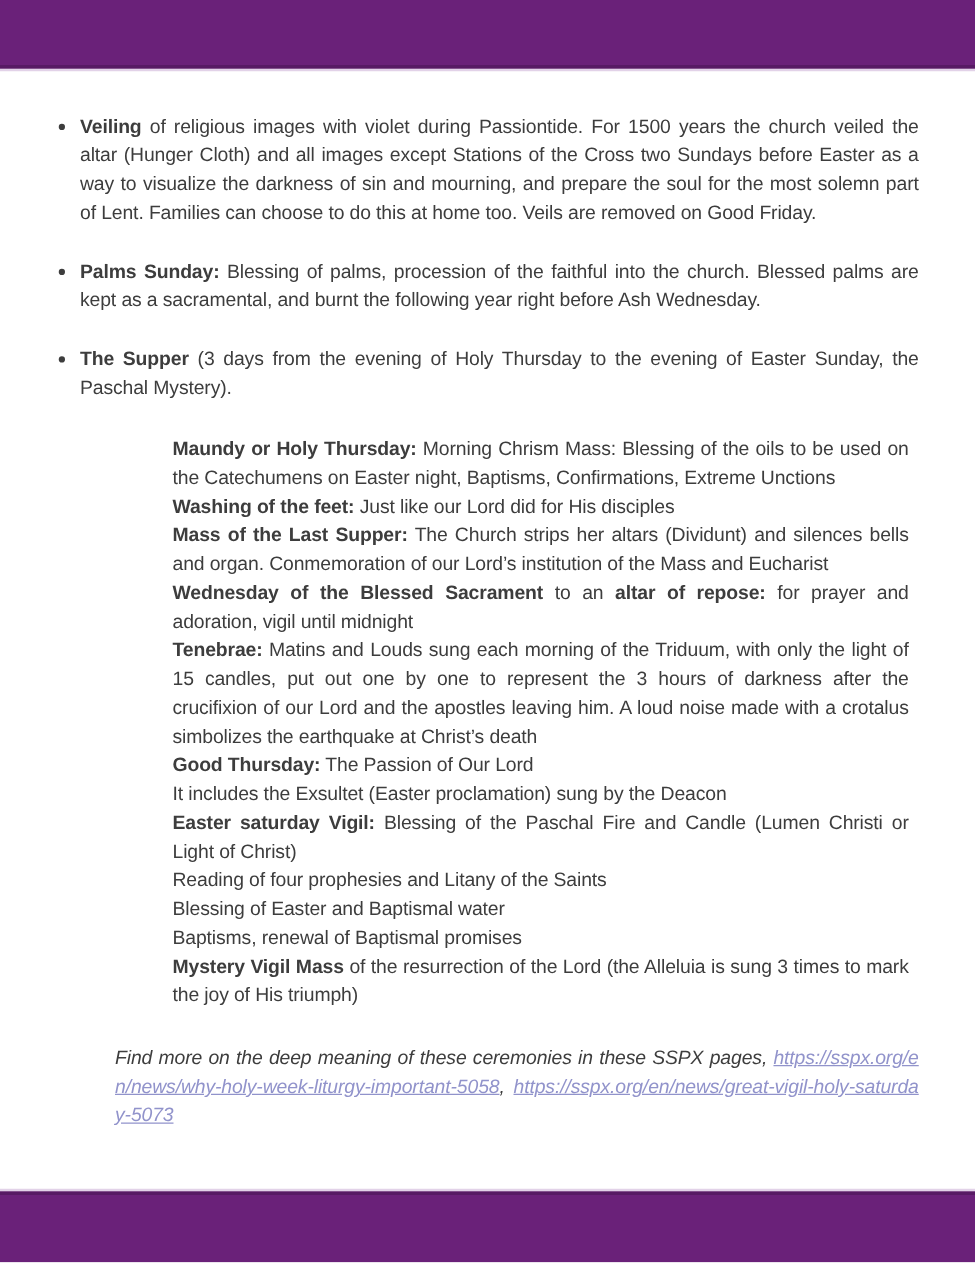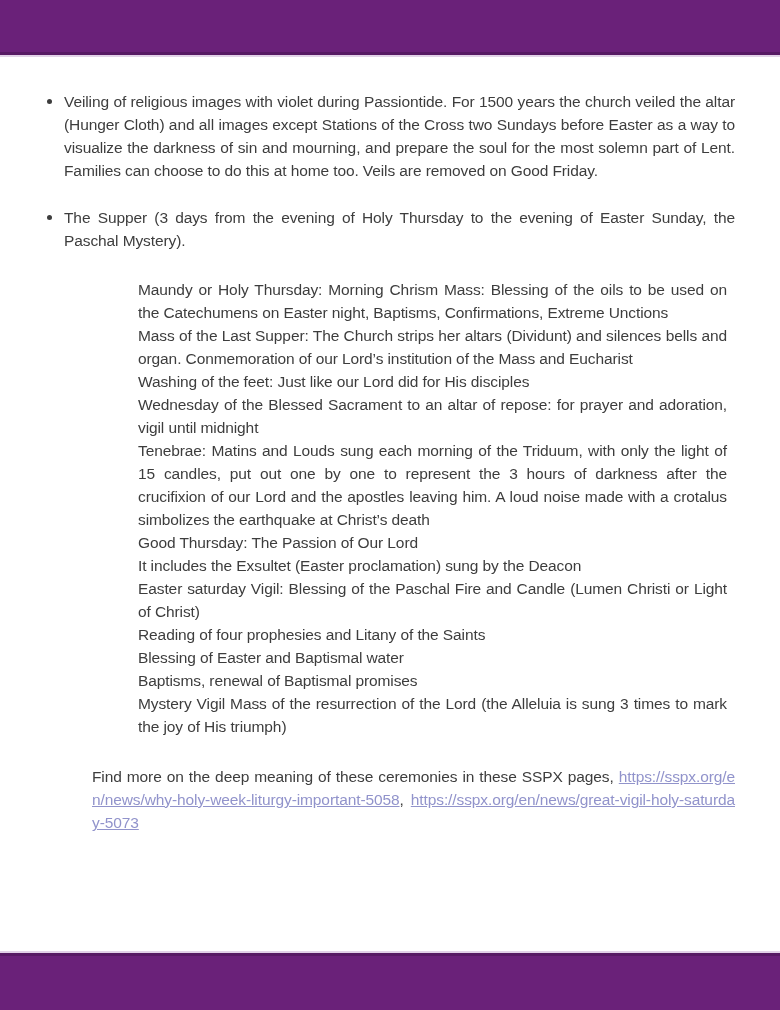--- a/index.html
+++ b/index.html
@@ -44,51 +44,52 @@
     text-align: justify;
     color: var(--text, #3d3d3d);
   }
   .bullet-list { list-style: none; }
   .bullet-item { position: relative; margin-bottom: 24px; }
   .bullet-item .dot {
     position: absolute; left: -17px; top: 9px;
     width: 5px; height: 5px; border-radius: 50%;
     background: var(--text, #3d3d3d);
   }
-  strong { font-weight: normal; margin-top: 22px; }
+  strong { font-weight: bold; margin-top: 22px; }
 
   .indent-block { margin: 26px 8px 0 74px; }
   .indent-block p { text-align: justify; }
 
-  .footer-note { margin: 27px 0 0 28px; text-align: justify; }
+  .footer-note { margin: 27px 0 0 28px; text-align: justify; font-style: italic; }
   .footer-note a {
     color: var(--link, #9193cb);
     text-decoration: underline;
     word-break: break-all;
   }
 </style>
 </head>
 <body>
 
 <div class="page">
 
   <div class="banner banner-top">
     <div class="edge"></div>
     <div class="trim"></div>
   </div>
 
   <div class="content">
     <ul class="bullet-list" id="bullet-list">
         <li class="bullet-item"><span class="dot"></span><strong>Veiling</strong><span> of religious images with violet during Passiontide. For 1500 years the church veiled the altar (Hunger Cloth) and all images except Stations of the Cross two Sundays before Easter as a way to visualize the darkness of sin and mourning, and prepare the soul for the most solemn part of Lent. Families can choose to do this at home too. Veils are removed on Good Friday.</span></li>
+        <li class="bullet-item"><span class="dot"></span><strong>Palms Sunday:</strong><span> Blessing of palms, procession of the faithful into the church. Blessed palms are kept as a sacramental, and burnt the following year right before Ash Wednesday.</span></li>
         <li class="bullet-item"><span class="dot"></span><strong>The Supper</strong><span> (3 days from the evening of Holy Thursday to the evening of Easter Sunday, the Paschal Mystery).</span></li>
       </ul>
     <div class="indent-block" id="indent-block">
         <p><strong>Maundy or Holy Thursday:</strong><span> Morning Chrism Mass: Blessing of the oils to be used on the Catechumens on Easter night, Baptisms, Confirmations, Extreme Unctions</span></p>
+        <p><strong>Washing of the feet:</strong><span> Just like our Lord did for His disciples</span></p>
         <p><strong>Mass of the Last Supper:</strong><span> The Church strips her altars (Dividunt) and silences bells and organ. Conmemoration of our Lord’s institution of the Mass and Eucharist</span></p>
-        <p><strong>Washing of the feet:</strong><span> Just like our Lord did for His disciples</span></p>
         <p><strong>Wednesday of the Blessed Sacrament</strong><span> to an </span><strong>altar of repose:</strong><span> for prayer and adoration, vigil until midnight</span></p>
         <p><strong>Tenebrae:</strong><span> Matins and Louds sung each morning of the Triduum, with only the light of 15 candles, put out one by one to represent the 3 hours of darkness after the crucifixion of our Lord and the apostles leaving him. A loud noise made with a crotalus simbolizes the earthquake at Christ’s death</span></p>
         <p><strong>Good Thursday:</strong><span> The Passion of Our Lord</span></p>
         <p><span>It includes the Exsultet (Easter proclamation) sung by the Deacon</span></p>
         <p><strong>Easter saturday Vigil:</strong><span> Blessing of the Paschal Fire and Candle (Lumen Christi or Light of Christ)</span></p>
         <p><span>Reading of four prophesies and Litany of the Saints</span></p>
         <p><span>Blessing of Easter and Baptismal water</span></p>
         <p><span>Baptisms, renewal of Baptismal promises</span></p>
         <p><strong>Mystery Vigil Mass</strong><span> of the resurrection of the Lord (the Alleluia is sung 3 times to mark the joy of His triumph)</span></p>
       </div>

